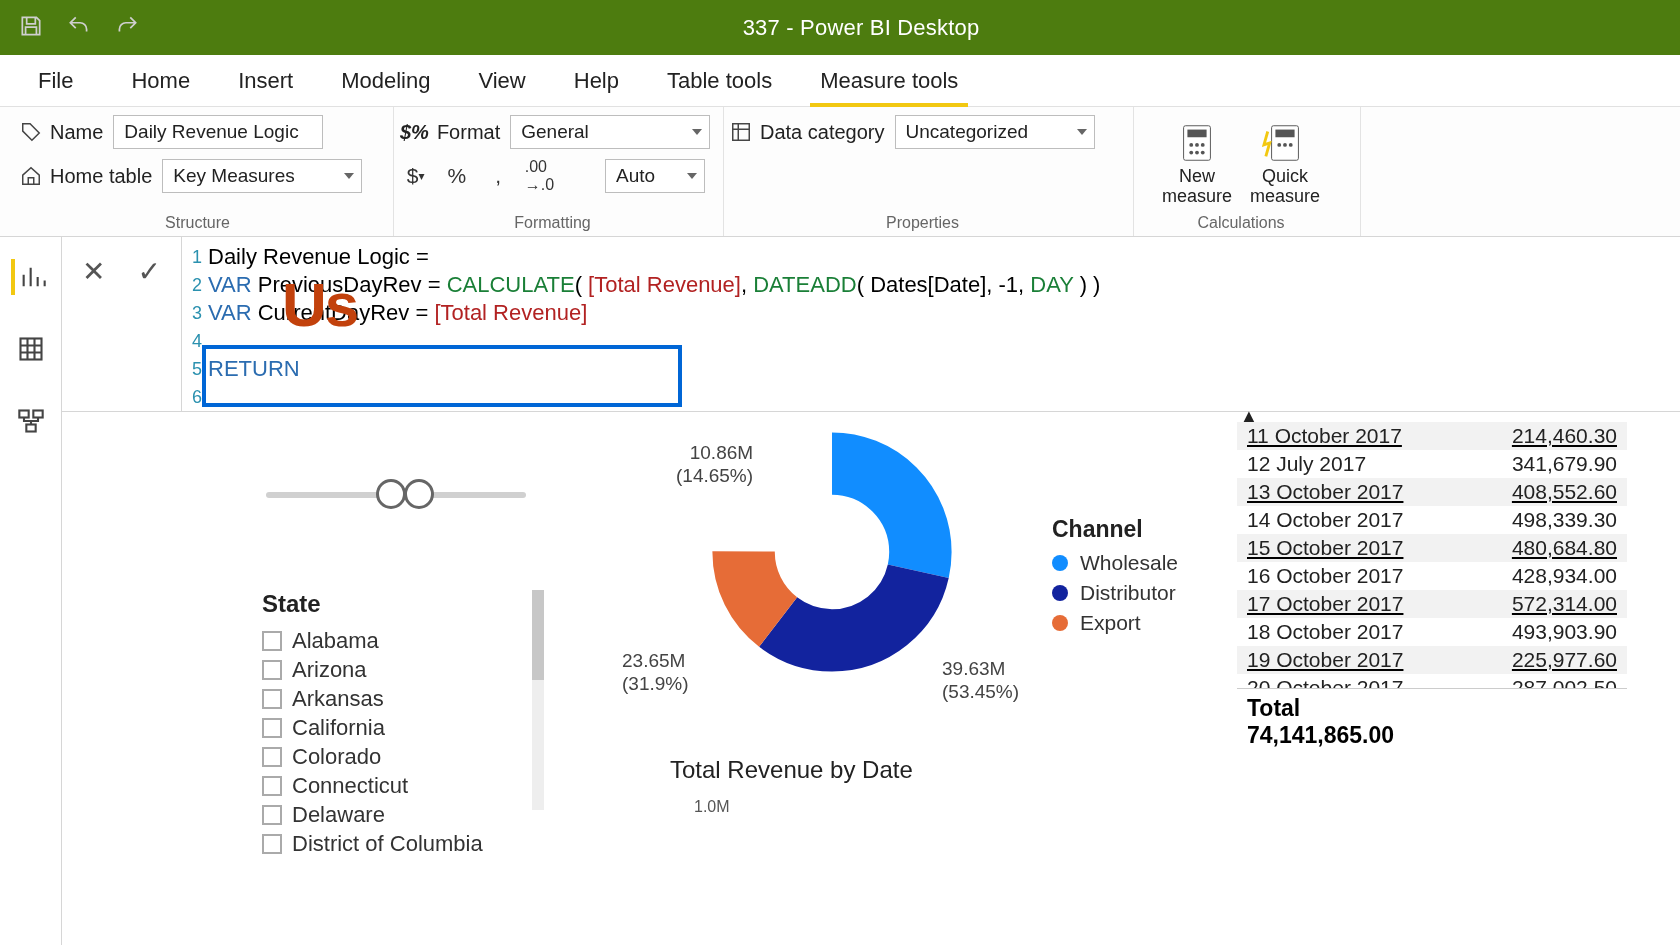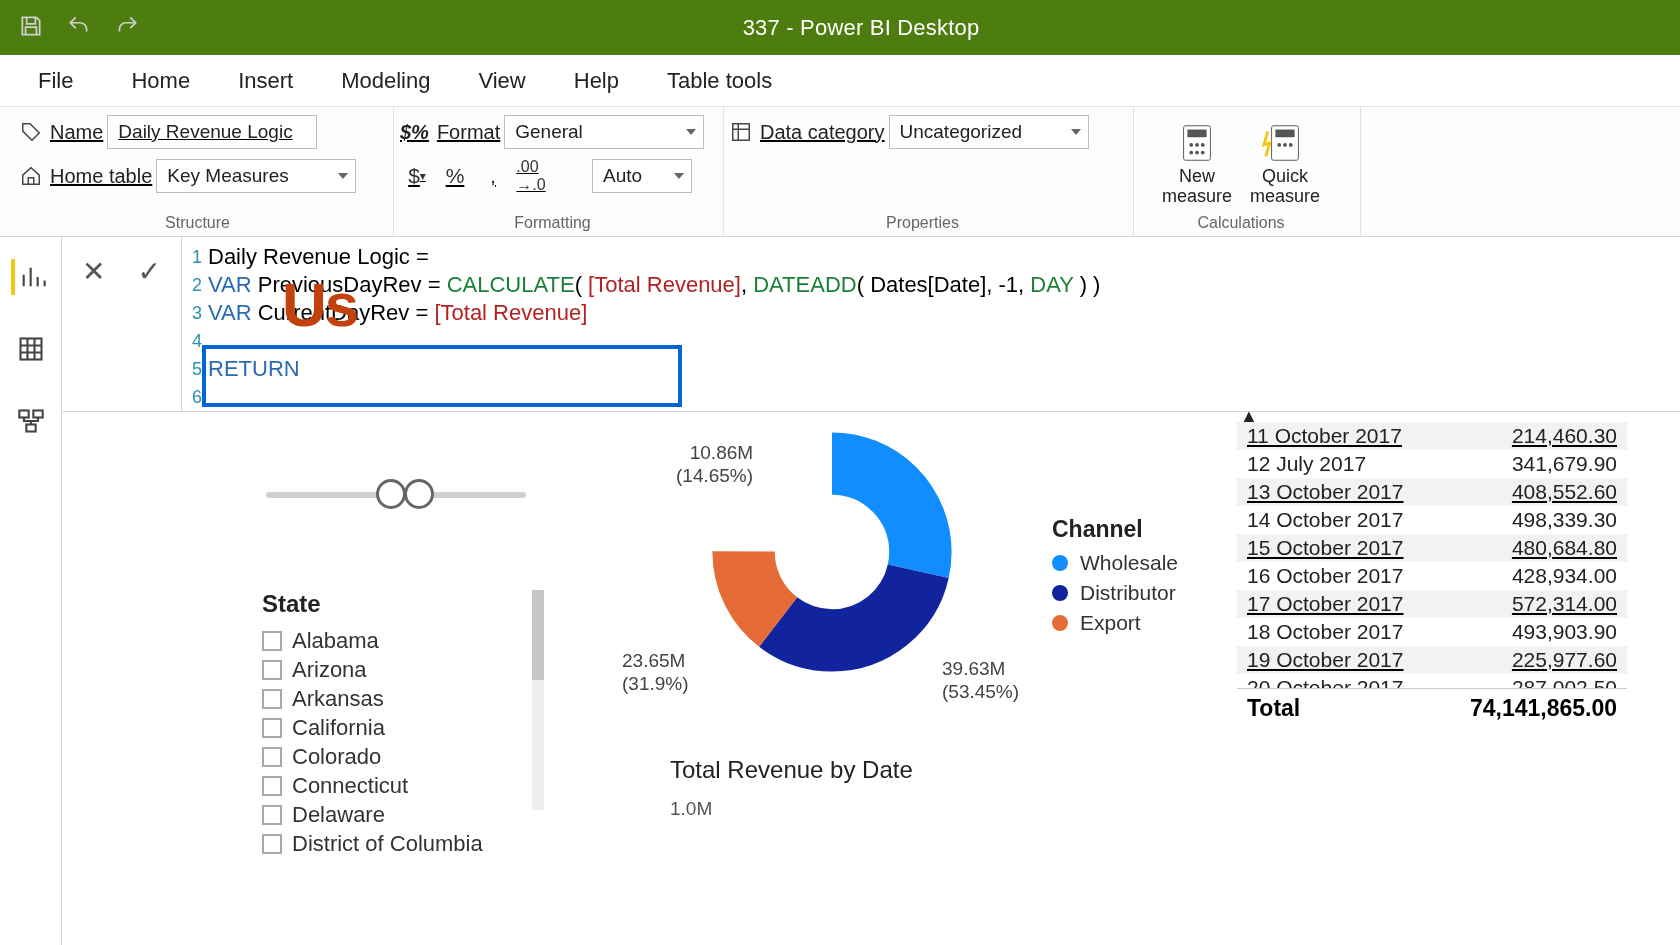--- a/index.html
+++ b/index.html
@@ -17,21 +17,21 @@
   .tab.file { background: #fff; margin-right: 10px; font-weight: 400; }
   .tab.context { color: #222; }
   .tab.active::after { content: ""; position: absolute; left: 14px; right: 14px; bottom: -1px; height: 4px; background: #f2c811; }
 
   
   .ribbon { height: 130px; background: #fdfdfd; border-bottom: 1px solid #d6d6d6; display: flex; padding-left: 14px; }
   .group { border-right: 1px solid #e3e3e3; display: flex; flex-direction: column; justify-content: space-between; padding: 8px 18px 2px 6px; }
   .group .controls { display: flex; flex-direction: column; gap: 10px; }
   .group-title { text-align: center; font-size: 16px; color: #666; padding-bottom: 2px; }
 
-  .row { display: flex; align-items: center; gap: 4px; text-decoration: underline; }
+  .row { display: flex; align-items: center; gap: 10px; }
   .lbl { font-size: 20px; color: #222; display: flex; align-items: center; gap: 8px; }
   .lbl svg { width: 22px; height: 22px; stroke: #444; fill: none; stroke-width: 1.6; }
 
   .input, .select { border: 1px solid #bdbdbd; background: #fff; height: 34px; font-size: 19px; padding: 0 10px; color: #222; }
   .select { padding-right: 26px; position: relative; }
   .select-wrap { position: relative; display: inline-block; }
   .select-wrap::after { content: ""; position: absolute; right: 8px; top: 50%; width: 0; height: 0; border-left: 5px solid transparent; border-right: 5px solid transparent; border-top: 6px solid #666; transform: translateY(-50%); pointer-events: none; }
 
   .fmt-btn { width: 34px; height: 34px; display: inline-flex; align-items: center; justify-content: center; font-size: 21px; color: #333; cursor: pointer; }
   .fmt-btn.small-text { font-size: 16px; }
@@ -86,30 +86,30 @@
   
   .donut-wrap { position: absolute; left: 560px; top: 10px; width: 500px; }
   .donut-svg { width: 260px; height: 260px; margin-left: 80px; }
   .donut-label { position: absolute; font-size: 19px; color: #444; line-height: 1.2; }
   .legend { position: absolute; left: 990px; top: 104px; }
   .legend-title { font-size: 23px; font-weight: 700; color: #222; margin-bottom: 8px; }
   .legend-item { display: flex; align-items: center; gap: 12px; font-size: 21px; color: #333; margin-bottom: 6px; }
   .swatch { width: 16px; height: 16px; border-radius: 50%; }
 
   .chart-title { position: absolute; left: 608px; top: 344px; font-size: 24px; color: #222; font-weight: 500; }
-  .axis-tick { position: absolute; left: 608px; top: 386px; font-size: 19px; color: #555; }
+  .axis-tick { position: absolute; left: 632px; top: 386px; font-size: 16px; color: #555; }
 
   
   .rev-table { position: absolute; left: 1175px; top: 10px; width: 390px; font-size: 21px; }
   .rev-row { display: flex; justify-content: space-between; padding: 2px 10px; }
   .rev-row.alt { background: #f2f2f2; text-decoration: underline; }
   .rev-row .d { color: #222; }
   .rev-row .v { color: #222; }
   .rev-row.cut { color: #888; border-top: 0; overflow: hidden; height: 14px; }
-  .rev-total { display: flex; justify-content: space-between; padding: 6px 10px; font-weight: 700; font-size: 23px; border-top: 1px solid #ccc; }
+  .rev-total { display: flex; justify-content: space-between; padding: 6px 10px; font-weight: 700; font-size: 23px; border-top: 1px solid #ccc; flex-direction: column; }
   .sort-arrow { position: absolute; left: 1178px; top: -6px; font-size: 18px; color: #222; }
 
 </style>
 </head>
 <body>
 
 <div class="titlebar">
   <div class="qat">
     <span><svg viewBox="0 0 24 24">
           <path d="M4 4h13l3 3v13H4z M8 4v6h8V4 M7 20v-7h10v7"></path>
@@ -126,20 +126,21 @@
 </div>
 
 <div class="tabs">
   <div class="tab file">File</div>
   <div class="tab">Home</div>
   <div class="tab">Insert</div>
   <div class="tab">Modeling</div>
   <div class="tab">View</div>
   <div class="tab">Help</div>
   <div class="tab context">Table tools</div>
+  <div class="tab context active">Measure tools</div>
 </div>
 
 <div class="ribbon">
 
   <div class="group" style="width:380px">
     <div class="controls">
       <div class="row">
         <span class="lbl">
           <svg viewBox="0 0 24 24">
               <path d="M3 3h8l10 10-8 8L3 11z M7 7h.01"></path>

